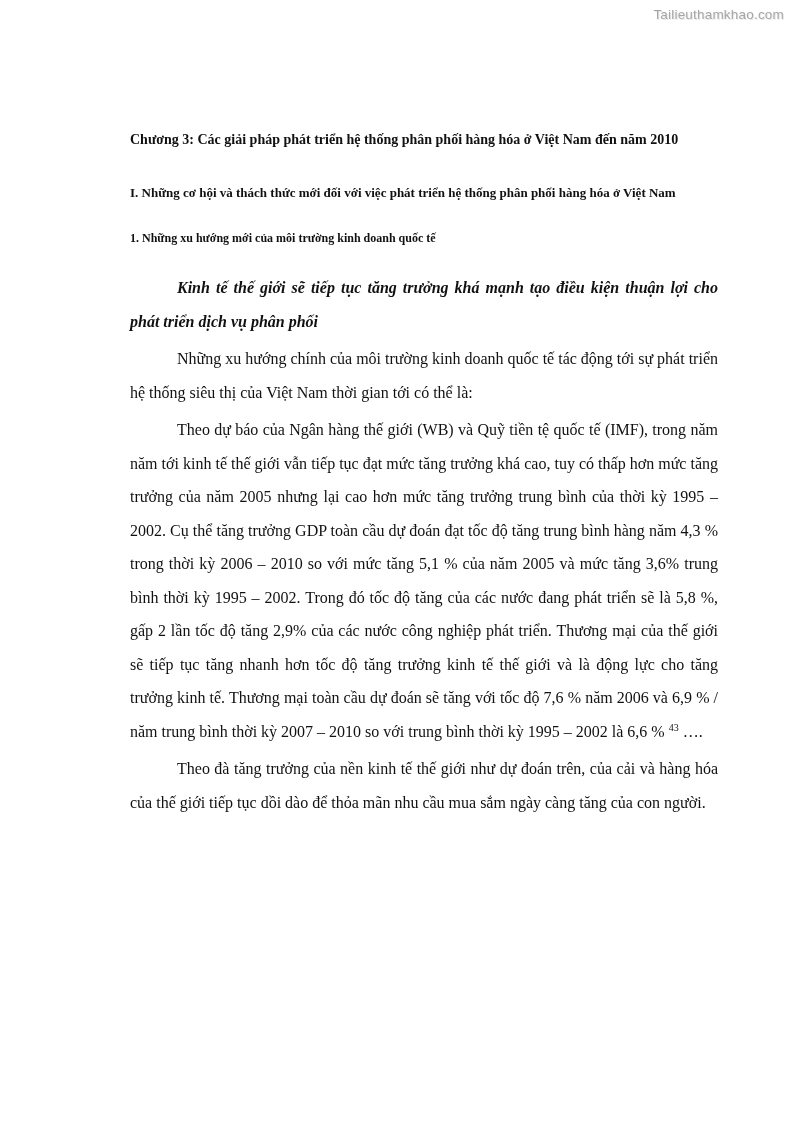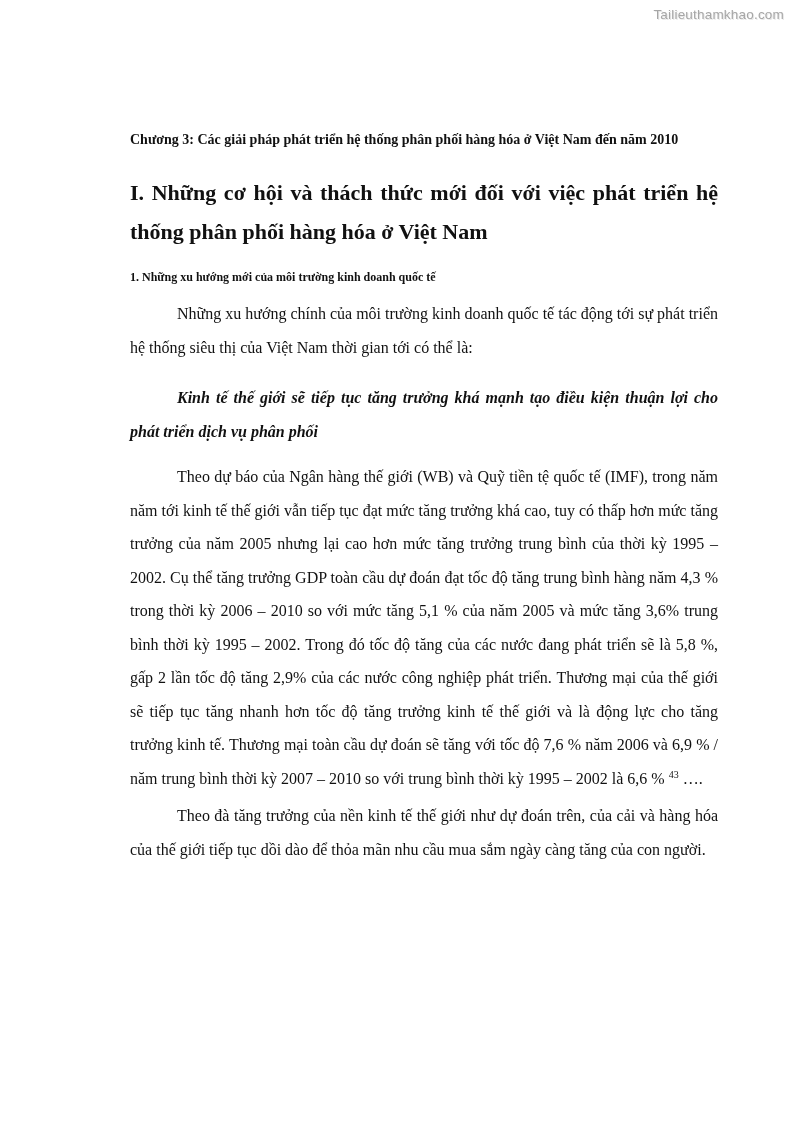--- a/index.html
+++ b/index.html
@@ -33,21 +33,21 @@
     width: 588px;
   }
   .chapter-title {
     font-size: 14px;
     font-weight: bold;
     line-height: 39px;
     text-align: justify;
     margin: 0;
   }
   .section-heading {
-    font-size: 22px;
+    font-size: 13px;
     font-weight: bold;
     line-height: 39px;
     text-align: justify;
     margin: 14px 0 0 0;
   }
   .subsection-heading {
     font-size: 12px;
     font-weight: bold;
     line-height: 32px;
     margin: 10px 0 0 0;
@@ -57,21 +57,21 @@
     line-height: 33.5px;
     text-align: justify;
     text-indent: 47px;
     margin: 4px 0 0 0;
   }
   p.topic-heading {
     font-weight: bold;
     font-style: italic;
     margin-top: 17px;
   }
-  p.forecast { margin-top: 12px; }
+  p.forecast { margin-top: 4px; }
   p.growth { }
   sup.ref {
     font-size: 10px;
     line-height: 0;
     vertical-align: super;
   }
   .footnote-block {
     position: absolute;
     left: 130px;
     top: 976px;
@@ -107,23 +107,23 @@
   <div class="watermark">Tailieuthamkhao.com</div>
 
   <div class="content">
 
     <h1 class="chapter-title">Chương 3: Các giải pháp phát triển hệ thống phân phối hàng hóa ở Việt Nam đến năm 2010</h1>
 
     <h2 class="section-heading">I. Những cơ hội và thách thức mới đối với việc phát triển hệ thống phân phối hàng hóa ở Việt Nam</h2>
 
     <h3 class="subsection-heading">1. Những xu hướng mới của môi trường kinh doanh quốc tế</h3>
 
+    <p class="body topic-heading">Kinh tế thế giới sẽ tiếp tục tăng trưởng khá mạnh tạo điều kiện thuận lợi cho phát triển dịch vụ phân phối</p>
+
     <p class="body intro">Những xu hướng chính của môi trường kinh doanh quốc tế tác động tới sự phát triển hệ thống siêu thị của Việt Nam thời gian tới có thể là:</p>
-
-    <p class="body topic-heading">Kinh tế thế giới sẽ tiếp tục tăng trưởng khá mạnh tạo điều kiện thuận lợi cho phát triển dịch vụ phân phối</p>
 
     <p class="body forecast"><span>Theo dự báo của Ngân hàng thế giới (WB) và Quỹ tiền tệ quốc tế (IMF), trong năm năm tới kinh tế thế giới vẫn tiếp tục đạt mức tăng trưởng khá cao, tuy có thấp hơn mức tăng trưởng của năm 2005 nhưng lại cao hơn mức tăng trưởng trung bình của thời kỳ 1995 – 2002. Cụ thể tăng trưởng GDP toàn cầu dự đoán đạt tốc độ tăng trung bình hàng năm 4,3 % trong thời kỳ 2006 – 2010 so với mức tăng 5,1 % của năm 2005 và mức tăng 3,6% trung bình thời kỳ 1995 – 2002. Trong đó tốc độ tăng của các nước đang phát triển sẽ là 5,8 %, gấp 2 lần tốc độ tăng 2,9% của các nước công nghiệp phát triển. Thương mại của thế giới sẽ tiếp tục tăng nhanh hơn tốc độ tăng trưởng kinh tế thế giới và là động lực cho tăng trưởng kinh tế. Thương mại toàn cầu dự đoán sẽ tăng với tốc độ 7,6 % năm 2006 và 6,9 % / năm trung bình thời kỳ 2007 – 2010 so với trung bình thời kỳ 1995 – 2002 là 6,6 % </span><sup class="ref">43</sup><span> ….</span></p>
 
     <p class="body growth">Theo đà tăng trưởng của nền kinh tế thế giới như dự đoán trên, của cải và hàng hóa của thế giới tiếp tục dồi dào để thỏa mãn nhu cầu mua sắm ngày càng tăng của con người.</p>
 
   </div>
 
   <div class="footnote-block">
     <hr class="footnote-separator">
     <p class="footnote"><sup class="ref">43</sup><span> Theo World Bank, </span><span class="italic">Global Economics Prospects</span><span>, 2005</span></p>

